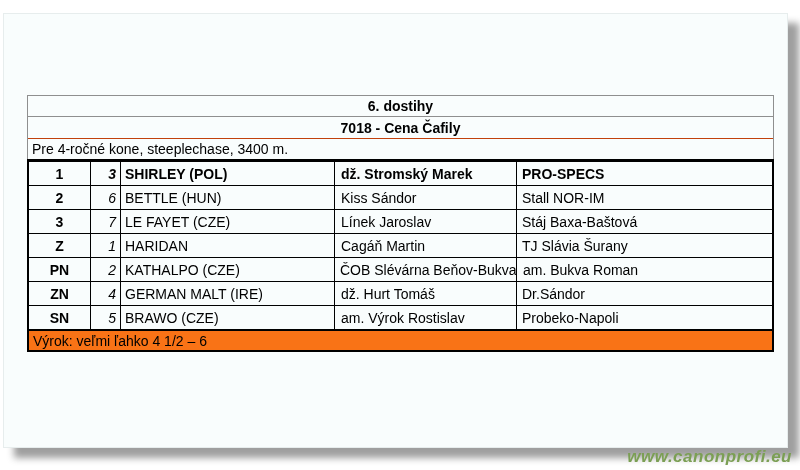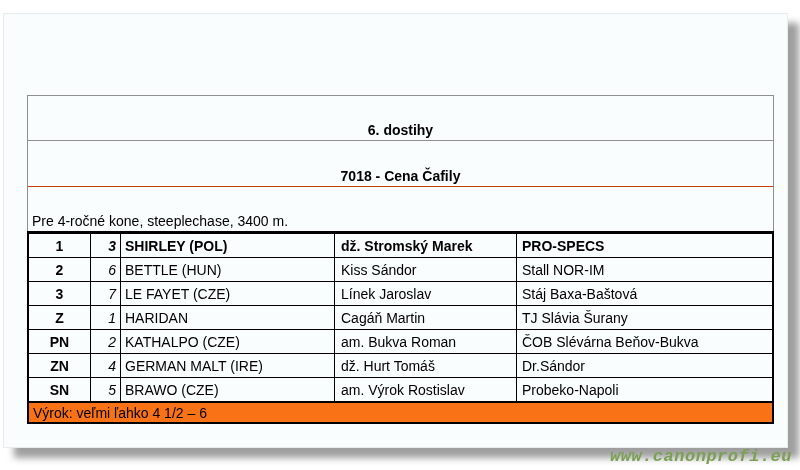--- a/index.html
+++ b/index.html
@@ -14,21 +14,21 @@
     background:#f9fdfd;
     border:1px solid #e7eded;
     box-shadow:11px 10px 7px #9f9f9f;
   }
   .race-table{
     position:absolute;left:23px;top:81px;width:747px;
     font-size:14px;line-height:1;
   }
   
   .sec-head{border:1px solid #8f8f8f;border-bottom:none;background:#f9fdfd;}
-  .hrow{display:flex;align-items:center;justify-content:center;margin-top:24px;}
+  .hrow{display:flex;align-items:center;justify-content:center;}
   .row-h1{height:20px;border-bottom:1px solid #8f8f8f;font-weight:bold;}
   .row-h2{height:21px;border-bottom:1px solid #c2410c;font-weight:bold;}
   .row-h3{height:20px;justify-content:flex-start;padding-left:4px;}
   
   .sec-data{border:2px solid #000;border-top-width:3px;background:#f9fdfd;}
   .data-row{
     display:grid;grid-template-columns:62px 30px 214px 182px 1fr;
     height:23px;border-bottom:1px solid #000;
   }
   .data-row:last-child{border-bottom:none;}
@@ -41,21 +41,21 @@
   .c-owner{padding-left:5px;}
   .bold-row .cell{font-weight:bold;}
   
   .sec-foot{
     border:2px solid #000;border-top:none;height:19px;
     display:flex;align-items:center;padding-left:4px;background:#f97316;
   }
   .watermark{
     position:absolute;right:8px;top:447px;z-index:5;
     font-size:17px;font-style:italic;font-weight:bold;
-    color:#7b9f54;letter-spacing:0.5px;font-family:Liberation Mono, monospace;
+    color:#7b9f54;letter-spacing:0.5px;
   }
 </style>
 </head>
 <body>
 
 <div class="page">
   <div class="race-table">
 
     <div class="sec-head">
       <div class="hrow row-h1">6. dostihy</div>
@@ -89,22 +89,22 @@
     <div class="cell c-pos">Z</div>
     <div class="cell c-num">1</div>
     <div class="cell c-horse">HARIDAN</div>
     <div class="cell c-rider">Cagáň Martin</div>
     <div class="cell c-owner">TJ Slávia Šurany</div>
   </div>
         <div class="data-row">
     <div class="cell c-pos">PN</div>
     <div class="cell c-num">2</div>
     <div class="cell c-horse">KATHALPO (CZE)</div>
+    <div class="cell c-owner">ČOB Slévárna Beňov-Bukva</div>
     <div class="cell c-rider">am. Bukva Roman</div>
-    <div class="cell c-owner">ČOB Slévárna Beňov-Bukva</div>
   </div>
         <div class="data-row">
     <div class="cell c-pos">ZN</div>
     <div class="cell c-num">4</div>
     <div class="cell c-horse">GERMAN MALT (IRE)</div>
     <div class="cell c-rider">dž. Hurt Tomáš</div>
     <div class="cell c-owner">Dr.Sándor</div>
   </div>
         <div class="data-row">
     <div class="cell c-pos">SN</div>

